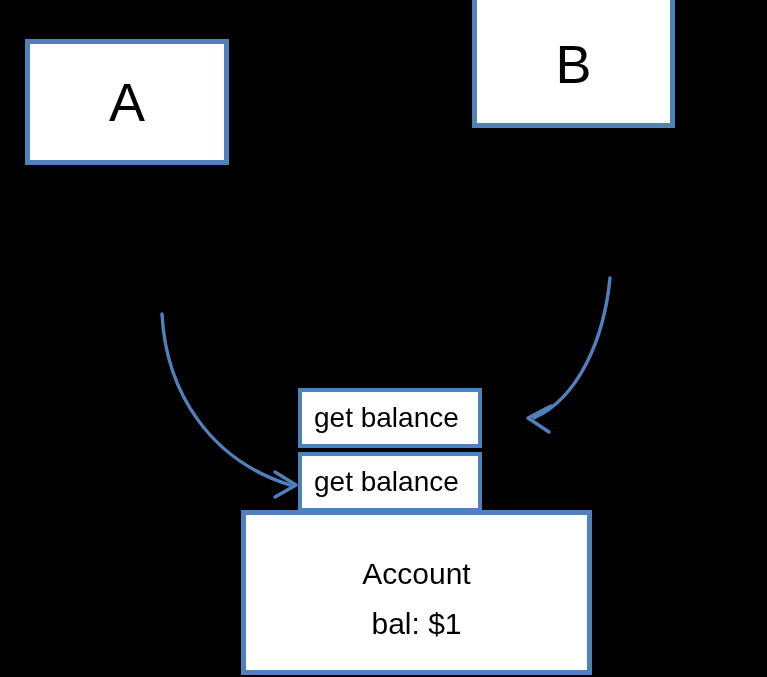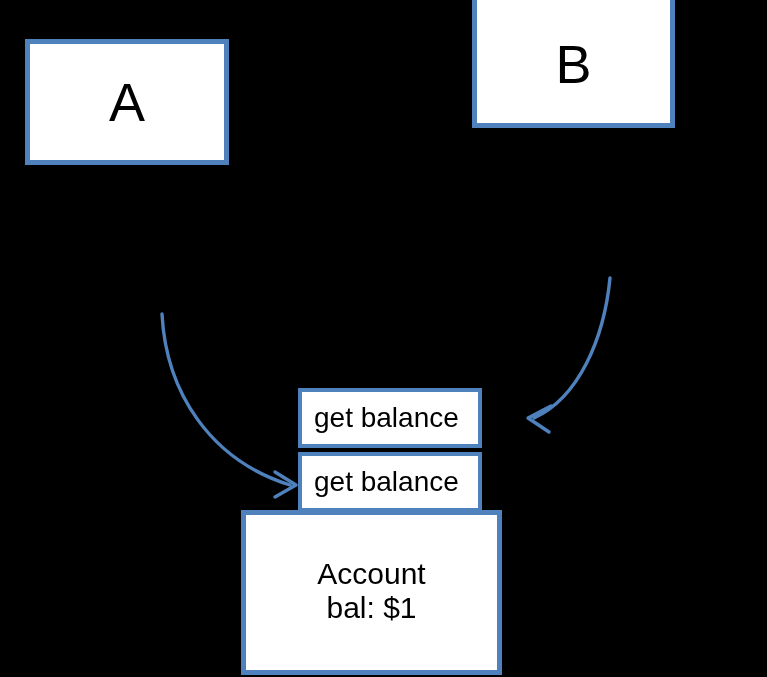--- a/index.html
+++ b/index.html
@@ -54,42 +54,42 @@
     color: #000000;
     white-space: nowrap;
   }
   #bar-top    { top: 388px; }
   #bar-bottom { top: 452px; }
 
   #box-account {
     position: absolute;
     left: 241px;
     top: 510px;
-    width: 261px;
+    width: 351px;
     height: 165px;
     background: #FFFFFF;
     border: 5px solid #4F81BD;
     box-sizing: border-box;
     display: flex;
     flex-direction: column;
     align-items: center;
     justify-content: flex-start;
     padding-top: 42px;
     color: #000000;
   }
   #box-account .acct-title {
     font-size: 30px;
     line-height: 1.12;
     color: #000000;
   }
   #box-account .acct-balance {
     font-size: 30px;
     line-height: 1.12;
     color: #000000;
-    margin-top: 0;
+    margin-top: 16px;
   }
 
   #arrow-layer {
     position: absolute;
     left: 0;
     top: 0;
     width: 767px;
     height: 677px;
     pointer-events: none;
   }

